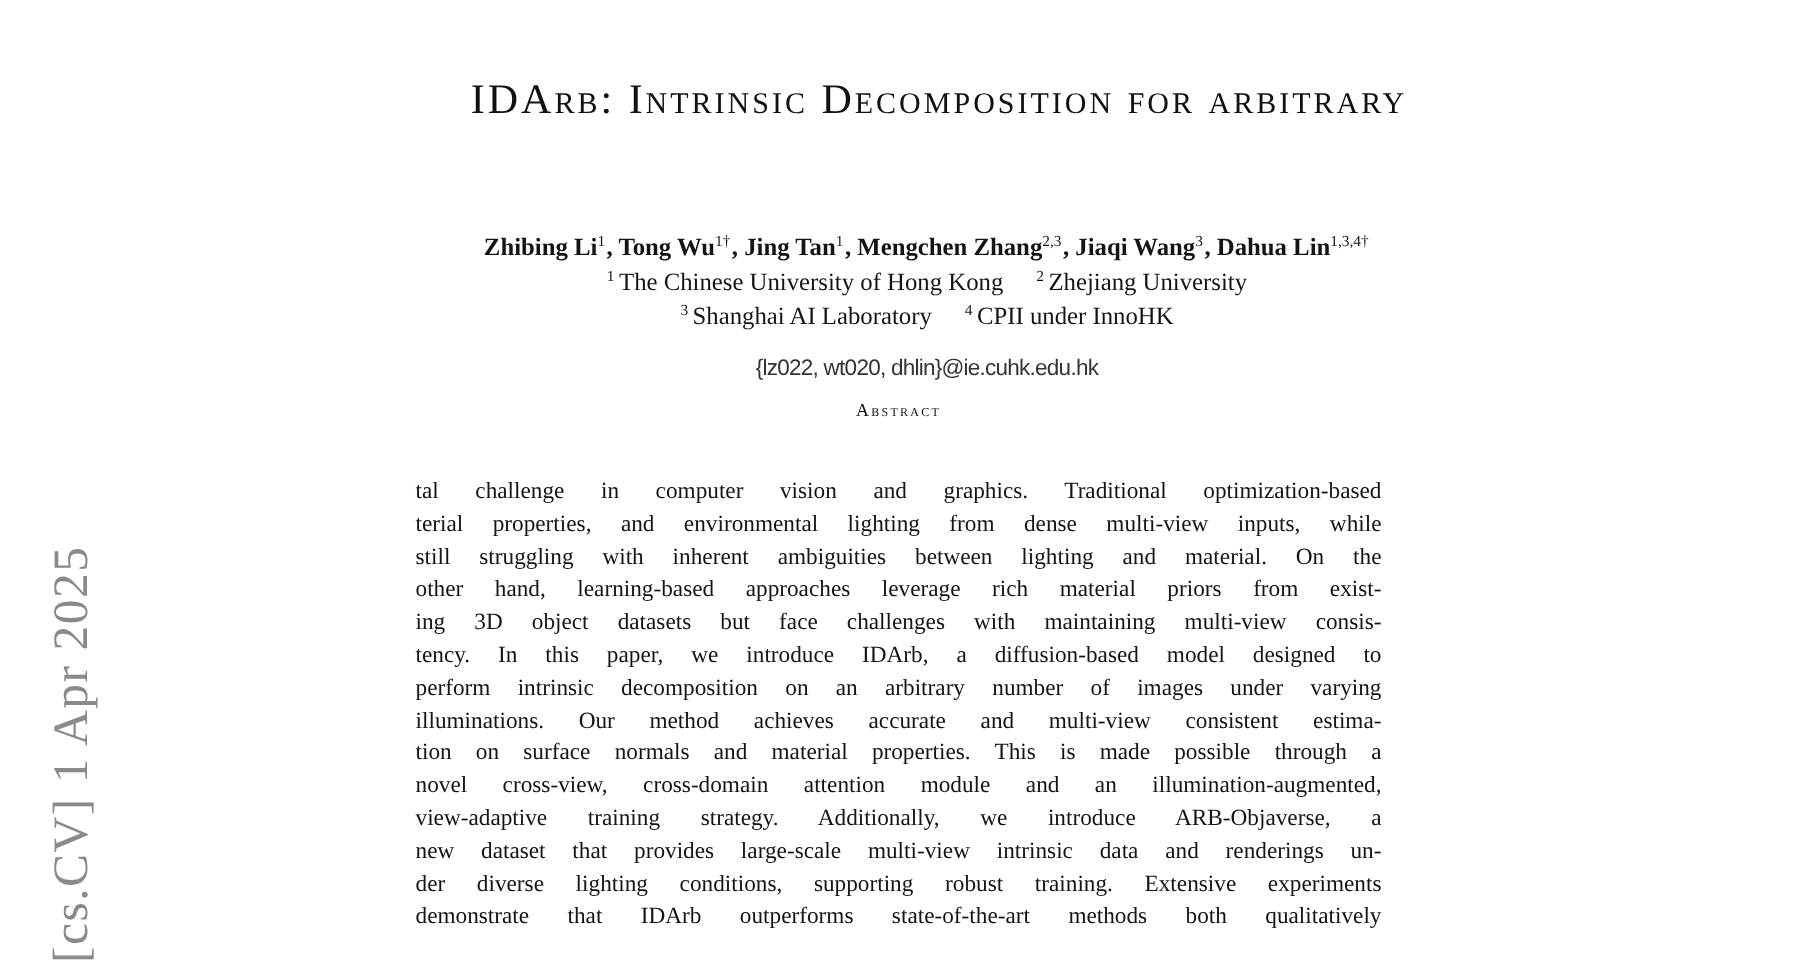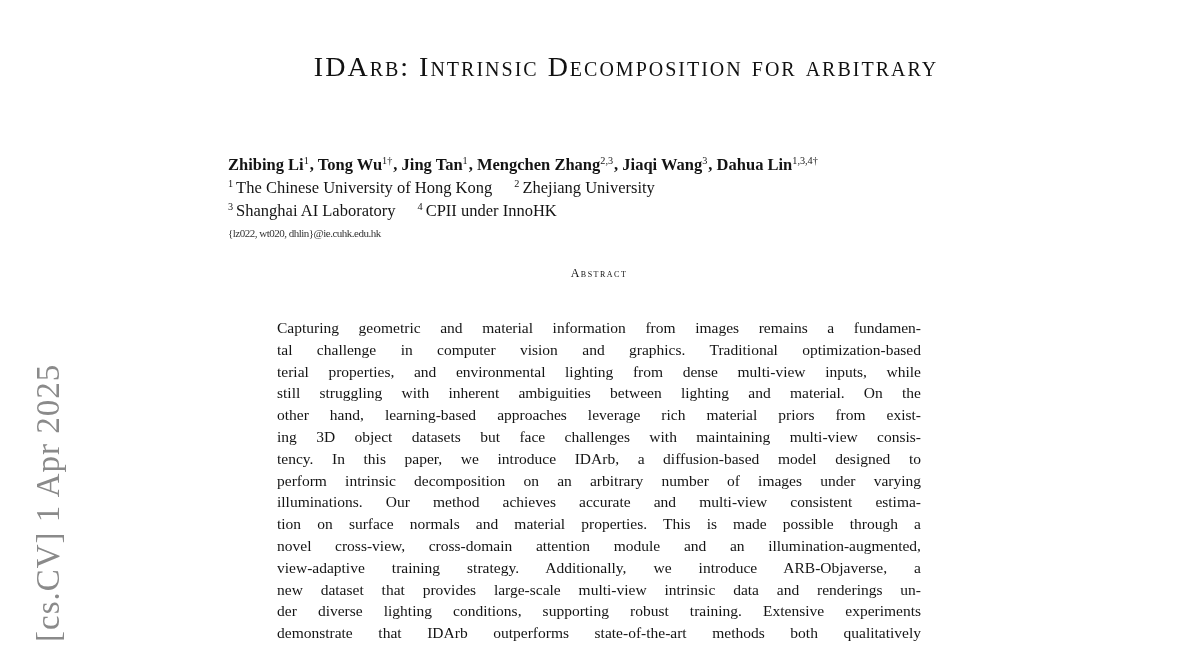--- a/index.html
+++ b/index.html
@@ -46,36 +46,38 @@
 
   
   .author-block {
     position: absolute;
     left: 228px;
     top: 153px;
     width: 780px;
     font-size: 16.5px;
     line-height: 23px;
     color: #141414;
+    text-align: center;
   }
   .authors-line { font-weight: bold; }
   sup.sup {
     font-size: 0.62em;
     vertical-align: super;
     line-height: 0;
     font-weight: normal;
     margin-right: 1px;
   }
   .affil-line sup.sup { margin-right: 3px; }
   .affil-gap { margin-left: 22px; }
   .email-line {
-    font-family: Liberation Serif, serif;
-    font-size: 11px;
+    font-family: Liberation Sans, sans-serif;
+    font-size: 15px;
     color: #333333;
     letter-spacing: -0.5px;
+    margin-top: 12px;
   }
 
   
   .abstract-heading {
     position: absolute;
     left: 277px;
     top: 266px;
     width: 644px;
     text-align: center;
     font-variant: small-caps;
@@ -118,21 +120,20 @@
   </div>
   <div class="affil-line">
     <sup class="sup">3</sup><span>Shanghai AI Laboratory</span><sup class="sup affil-gap">4</sup><span>CPII under InnoHK</span>
   </div>
   <div class="email-line">{lz022, wt020, dhlin}@ie.cuhk.edu.hk</div>
 </div>
 
 <div class="abstract-heading">Abstract</div>
 
 <div class="abstract-body">
-  <div class="abs-line">Capturing geometric and material information from images remains a fundamen-</div>
   <div class="abs-line">tal challenge in computer vision and graphics. Traditional optimization-based</div>
   <div class="abs-line">terial properties, and environmental lighting from dense multi-view inputs, while</div>
   <div class="abs-line">still struggling with inherent ambiguities between lighting and material. On the</div>
   <div class="abs-line">other hand, learning-based approaches leverage rich material priors from exist-</div>
   <div class="abs-line">ing 3D object datasets but face challenges with maintaining multi-view consis-</div>
   <div class="abs-line">tency. In this paper, we introduce IDArb, a diffusion-based model designed to</div>
   <div class="abs-line">perform intrinsic decomposition on an arbitrary number of images under varying</div>
   <div class="abs-line">illuminations. Our method achieves accurate and multi-view consistent estima-</div>
   <div class="abs-line">tion on surface normals and material properties. This is made possible through a</div>
   <div class="abs-line">novel cross-view, cross-domain attention module and an illumination-augmented,</div>

